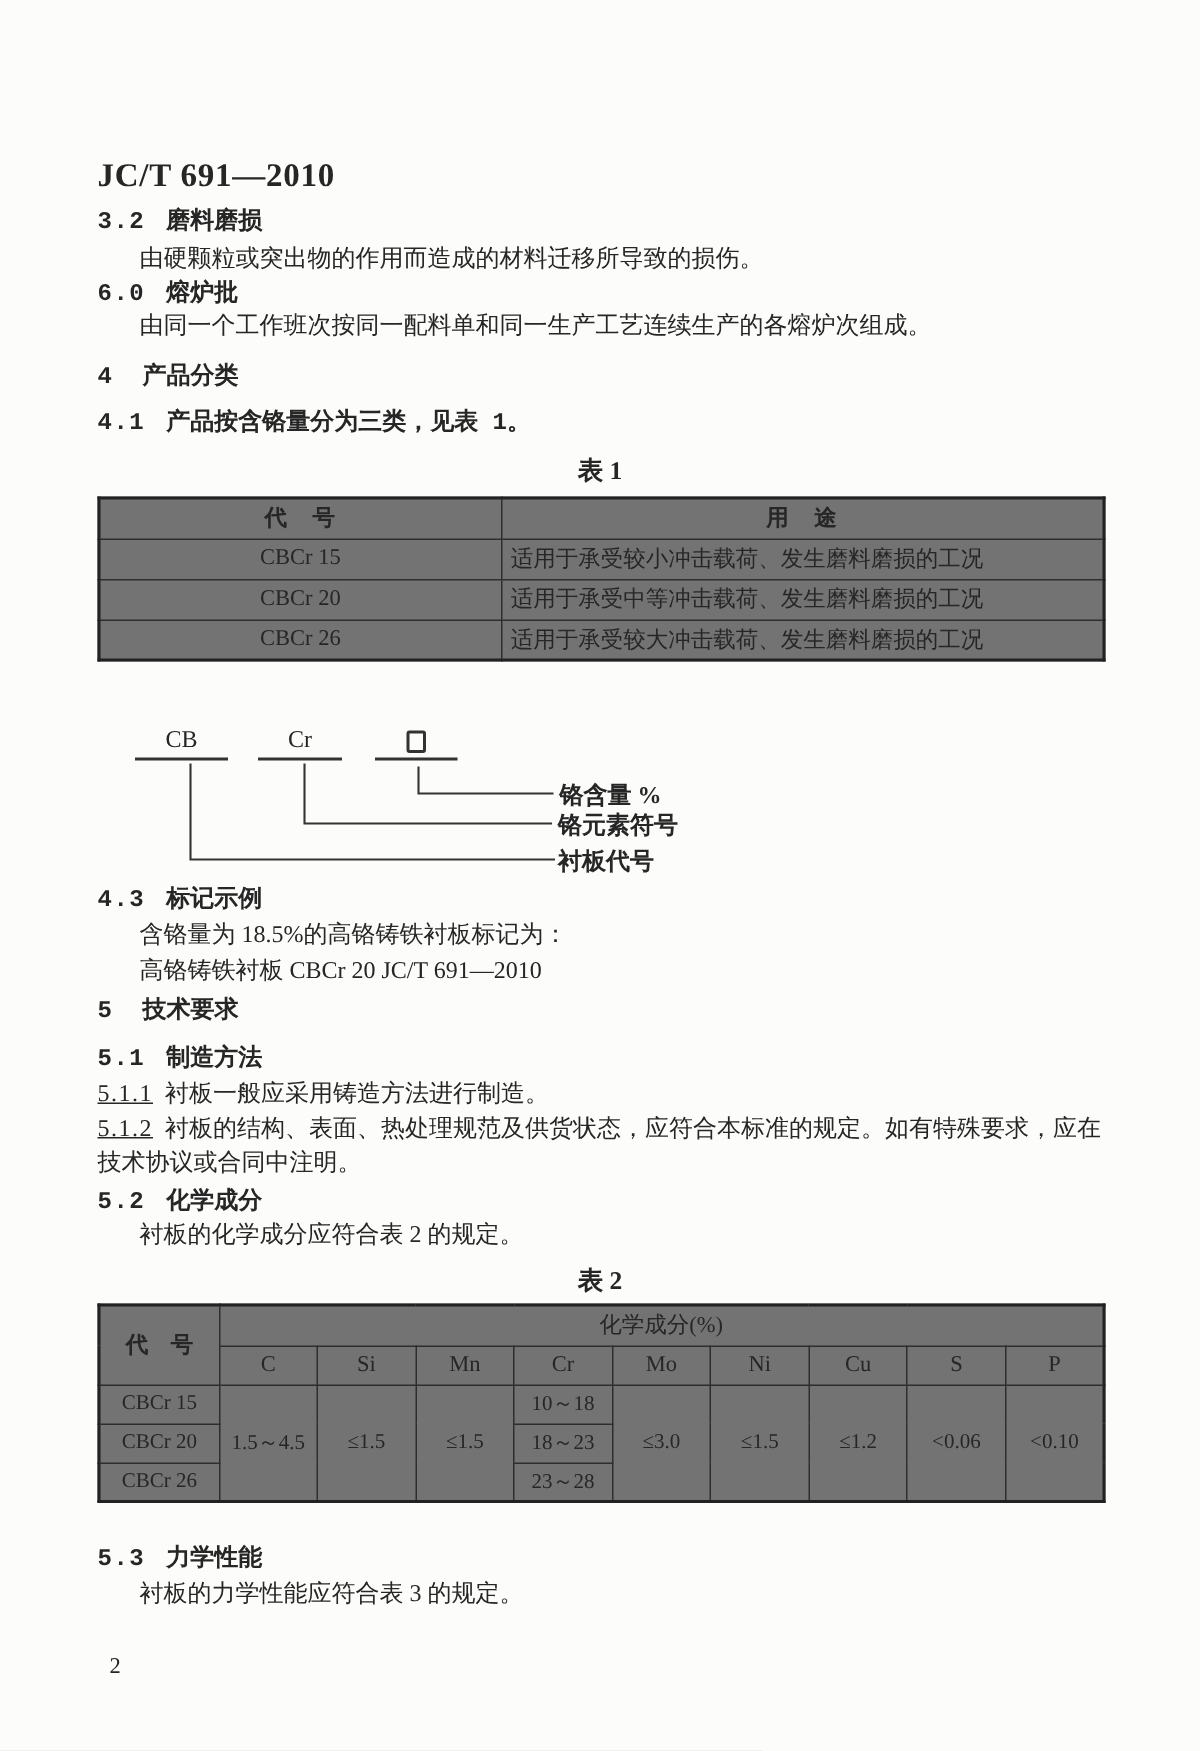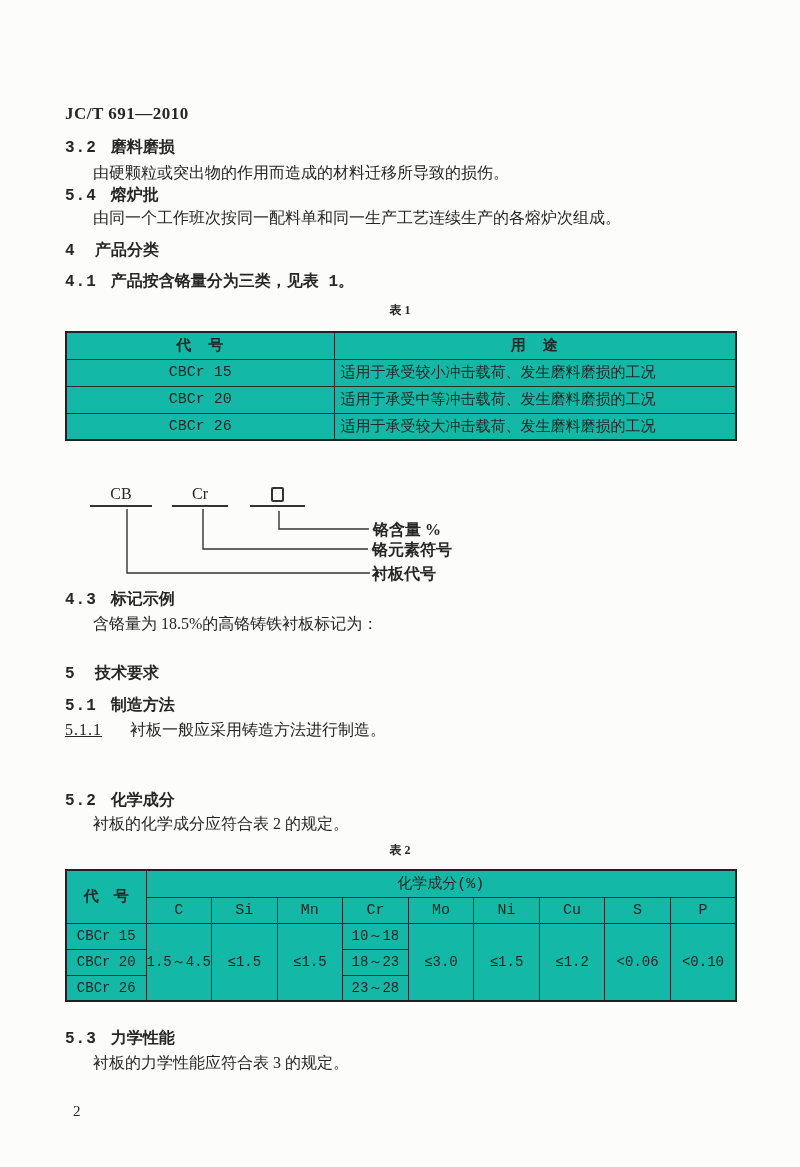--- a/index.html
+++ b/index.html
@@ -7,29 +7,29 @@
   .page {
     position:relative;
     width:800px; height:1167px;
     margin:0 auto;
     background:#fcfcfa;
     color:#262626;
     font-family:"Liberation Serif","DejaVu Serif",serif;
     overflow:hidden;
   }
   .abs { position:absolute; }
-  .doc-code { top:104px; left:65px; font-size:17px; font-weight:bold; letter-spacing:0.5px; }
+  .doc-code { top:104px; left:65px; font-size:22px; font-weight:bold; letter-spacing:0.5px; }
   .clause-h { font-size:16px; font-weight:bold;font-family:Liberation Mono, monospace; }
   .clause-h .num { display:inline-block; min-width:26px; margin-right:14px; letter-spacing:1px; }
   .clause-h.lv1 .num { min-width:12px; margin-right:18px; }
   .para { font-size:16px; line-height:23px; }
-  .para .num { margin-right:28px; letter-spacing:1px;text-decoration:underline; }
-  .caption { font-size:12px; font-weight:bold; text-align:center; width:670px; left:65px; }
-
-  table { border-collapse:collapse; table-layout:fixed; background:#14b8a6;font-family:Liberation Mono, monospace; }
+  .para .num { margin-right:8px; letter-spacing:1px;text-decoration:underline; }
+  .caption { font-size:17px; font-weight:bold; text-align:center; width:670px; left:65px; }
+
+  table { border-collapse:collapse; table-layout:fixed; background:#737373; }
   table, th, td { border:1px solid #2e2e2e; }
   table { border:2px solid #222; }
   th, td { font-size:15px; text-align:center; vertical-align:middle; overflow:hidden; white-space:nowrap; }
   .t1 { width:670px; }
   .t1 th { height:27px; font-weight:bold; letter-spacing:1px; }
   .t1 td { height:27px; }
   .t1 td.use { text-align:left; padding-left:6px; font-size:15px; }
   .t2 { width:672px; }
   .t2 th { font-weight:normal; }
   .t2 .corner { font-weight:bold; }
@@ -54,21 +54,21 @@
 <div class="page">
 
   <div class="abs doc-code">JC/T 691—2010</div>
 
   <div class="abs clause-h" style="top:137px;left:65px">
     <span class="num">3.2</span><span class="ttl">磨料磨损</span>
   </div>
   <div class="abs para" style="top:161px;left:93px">由硬颗粒或突出物的作用而造成的材料迁移所导致的损伤。</div>
 
   <div class="abs clause-h" style="top:185px;left:65px">
-    <span class="num">5.4</span><span class="ttl">熔炉批</span>
+    <span class="num">6.0</span><span class="ttl">熔炉批</span>
   </div>
   <div class="abs para" style="top:206px;left:93px">由同一个工作班次按同一配料单和同一生产工艺连续生产的各熔炉次组成。</div>
 
   <div class="abs clause-h lv1" style="top:240px;left:65px">
     <span class="num">4</span><span class="ttl">产品分类</span>
   </div>
 
   <div class="abs clause-h" style="top:271px;left:65px">
     <span class="num">4.1</span><span class="ttl">产品按含铬量分为三类，见表 1。</span>
   </div>
@@ -112,33 +112,37 @@
     <span class="dpart" style="left:185px;width:55px"><span class="dbox"></span></span>
     <div class="dlabel" style="left:308px;top:37px">铬含量 %</div>
     <div class="dlabel" style="left:307px;top:57px">铬元素符号</div>
     <div class="dlabel" style="left:307px;top:81px">衬板代号</div>
   </div>
 
   <div class="abs clause-h" style="top:589px;left:65px">
     <span class="num">4.3</span><span class="ttl">标记示例</span>
   </div>
   <div class="abs para" style="top:612px;left:93px">含铬量为 18.5%的高铬铸铁衬板标记为：</div>
+  <div class="abs para" style="top:636px;left:93px">高铬铸铁衬板 CBCr 20 JC/T 691—2010</div>
 
   <div class="abs clause-h lv1" style="top:663px;left:65px">
     <span class="num">5</span><span class="ttl">技术要求</span>
   </div>
 
   <div class="abs clause-h" style="top:695px;left:65px">
     <span class="num">5.1</span><span class="ttl">制造方法</span>
   </div>
 
   <div class="abs para" style="top:718px;left:65px">
     <span class="num">5.1.1</span><span>衬板一般应采用铸造方法进行制造。</span>
   </div>
 
+  <div class="abs para" style="top:741px;left:65px;width:676px">
+    <span class="num">5.1.2</span><span>衬板的结构、表面、热处理规范及供货状态，应符合本标准的规定。如有特殊要求，应在技术协议或合同中注明。</span>
+  </div>
 
   <div class="abs clause-h" style="top:790px;left:65px">
     <span class="num">5.2</span><span class="ttl">化学成分</span>
   </div>
   <div class="abs para" style="top:812px;left:93px">衬板的化学成分应符合表 2 的规定。</div>
 
   <div class="abs caption" style="top:842px">表 2</div>
 
   <table class="t2 abs" style="top:869px;left:65px">
     <colgroup>

